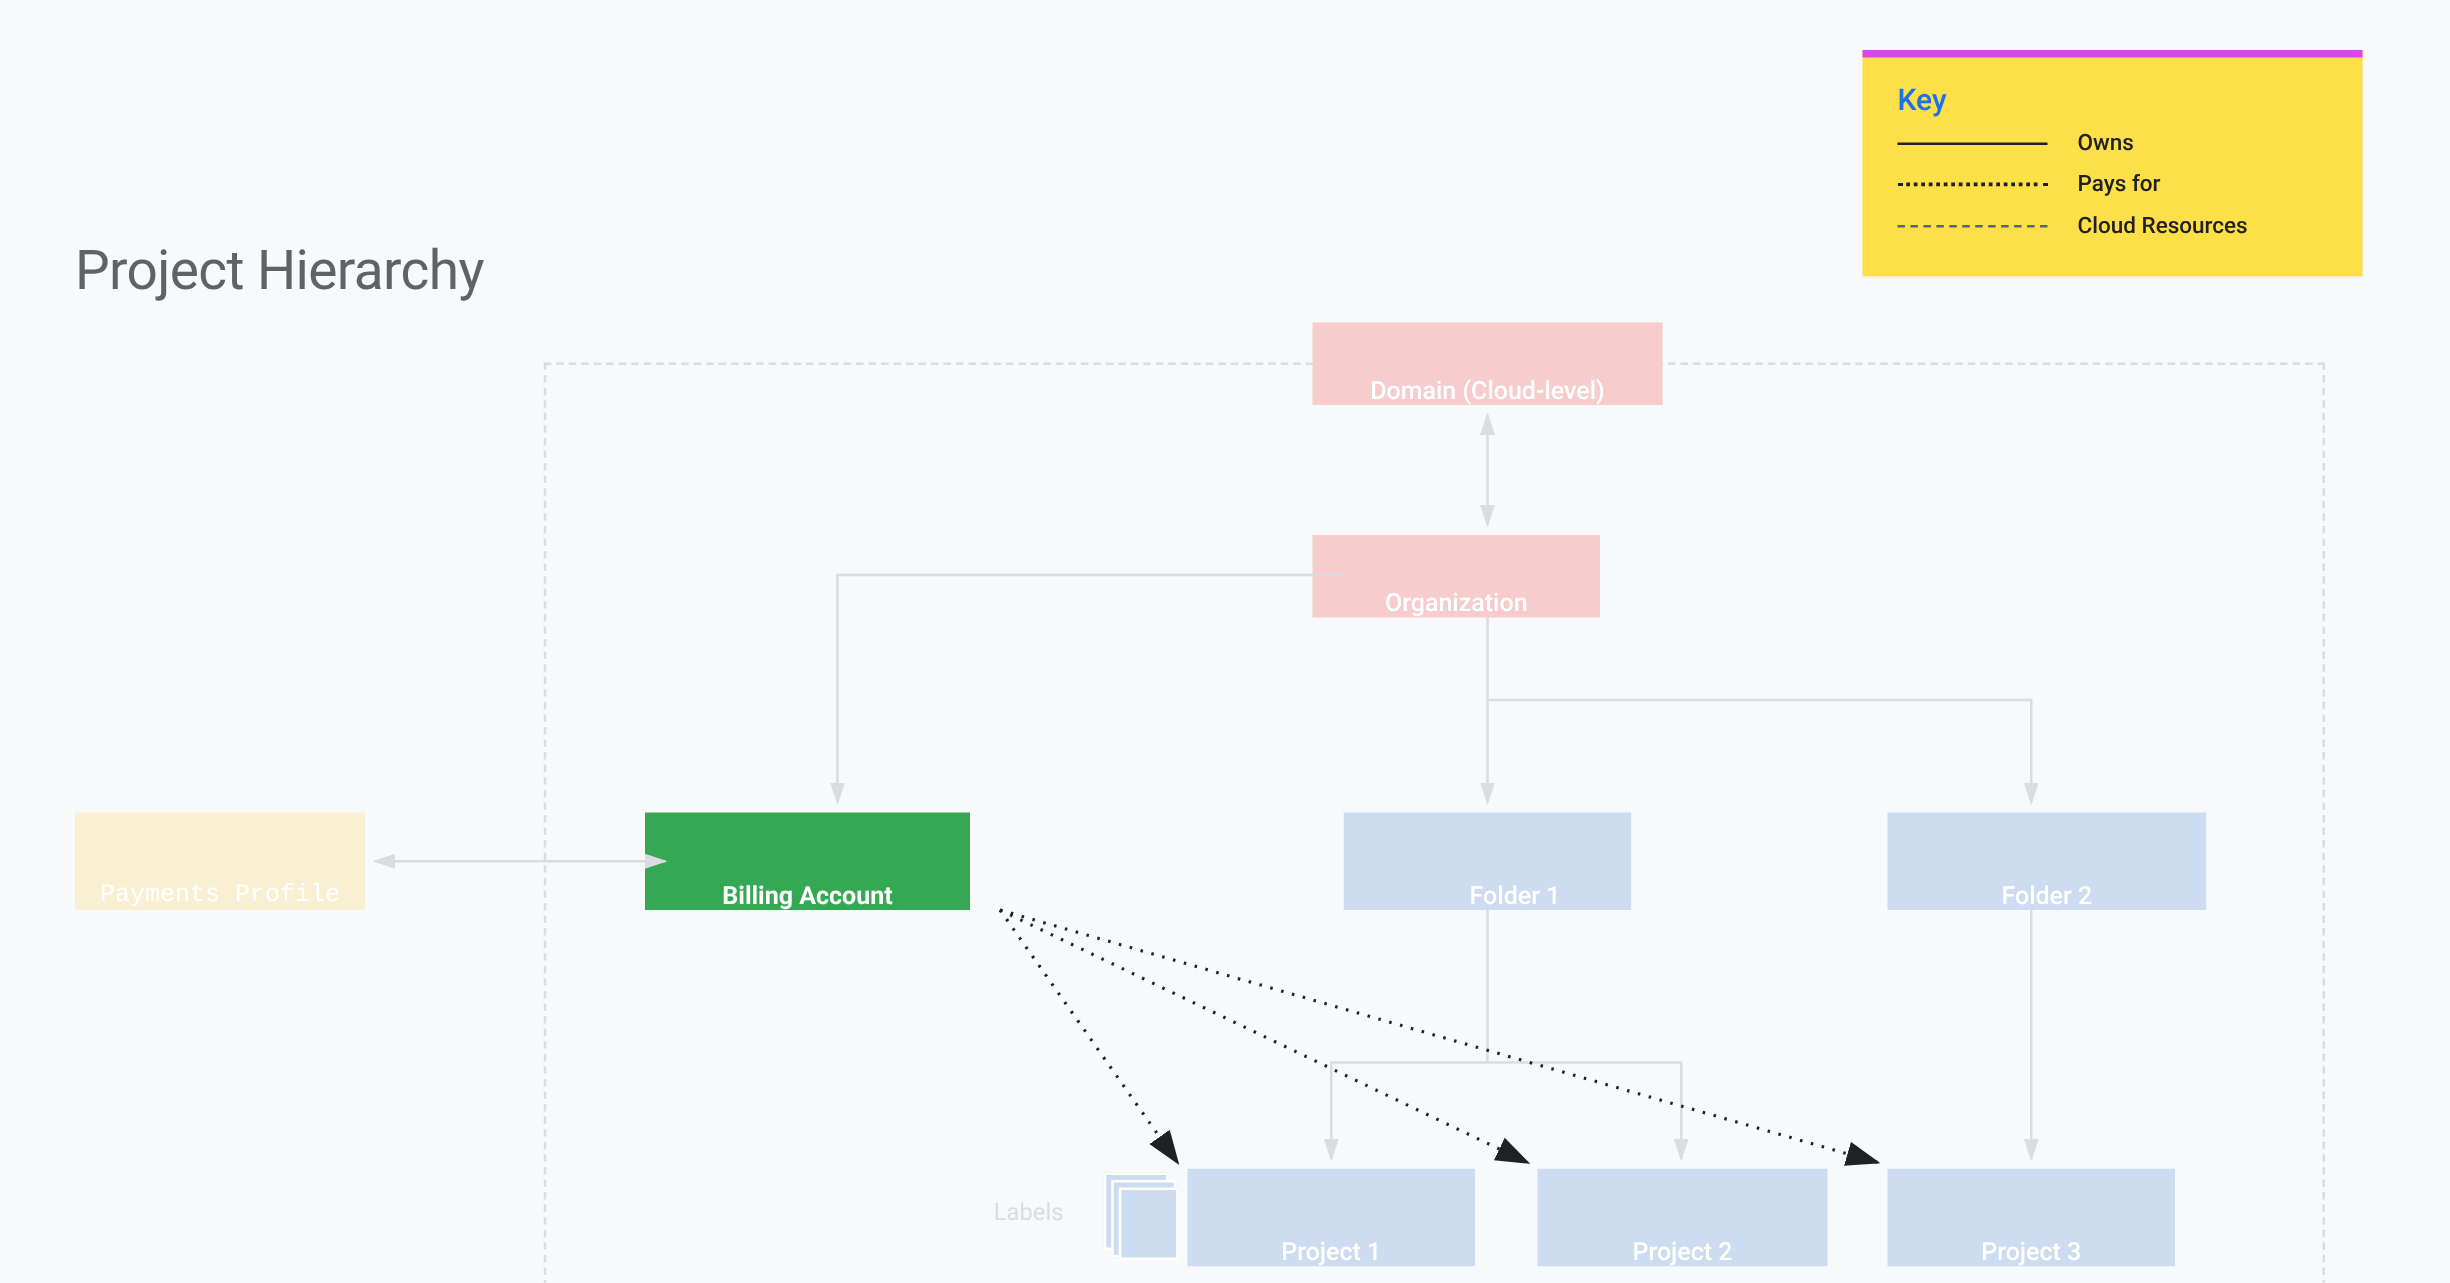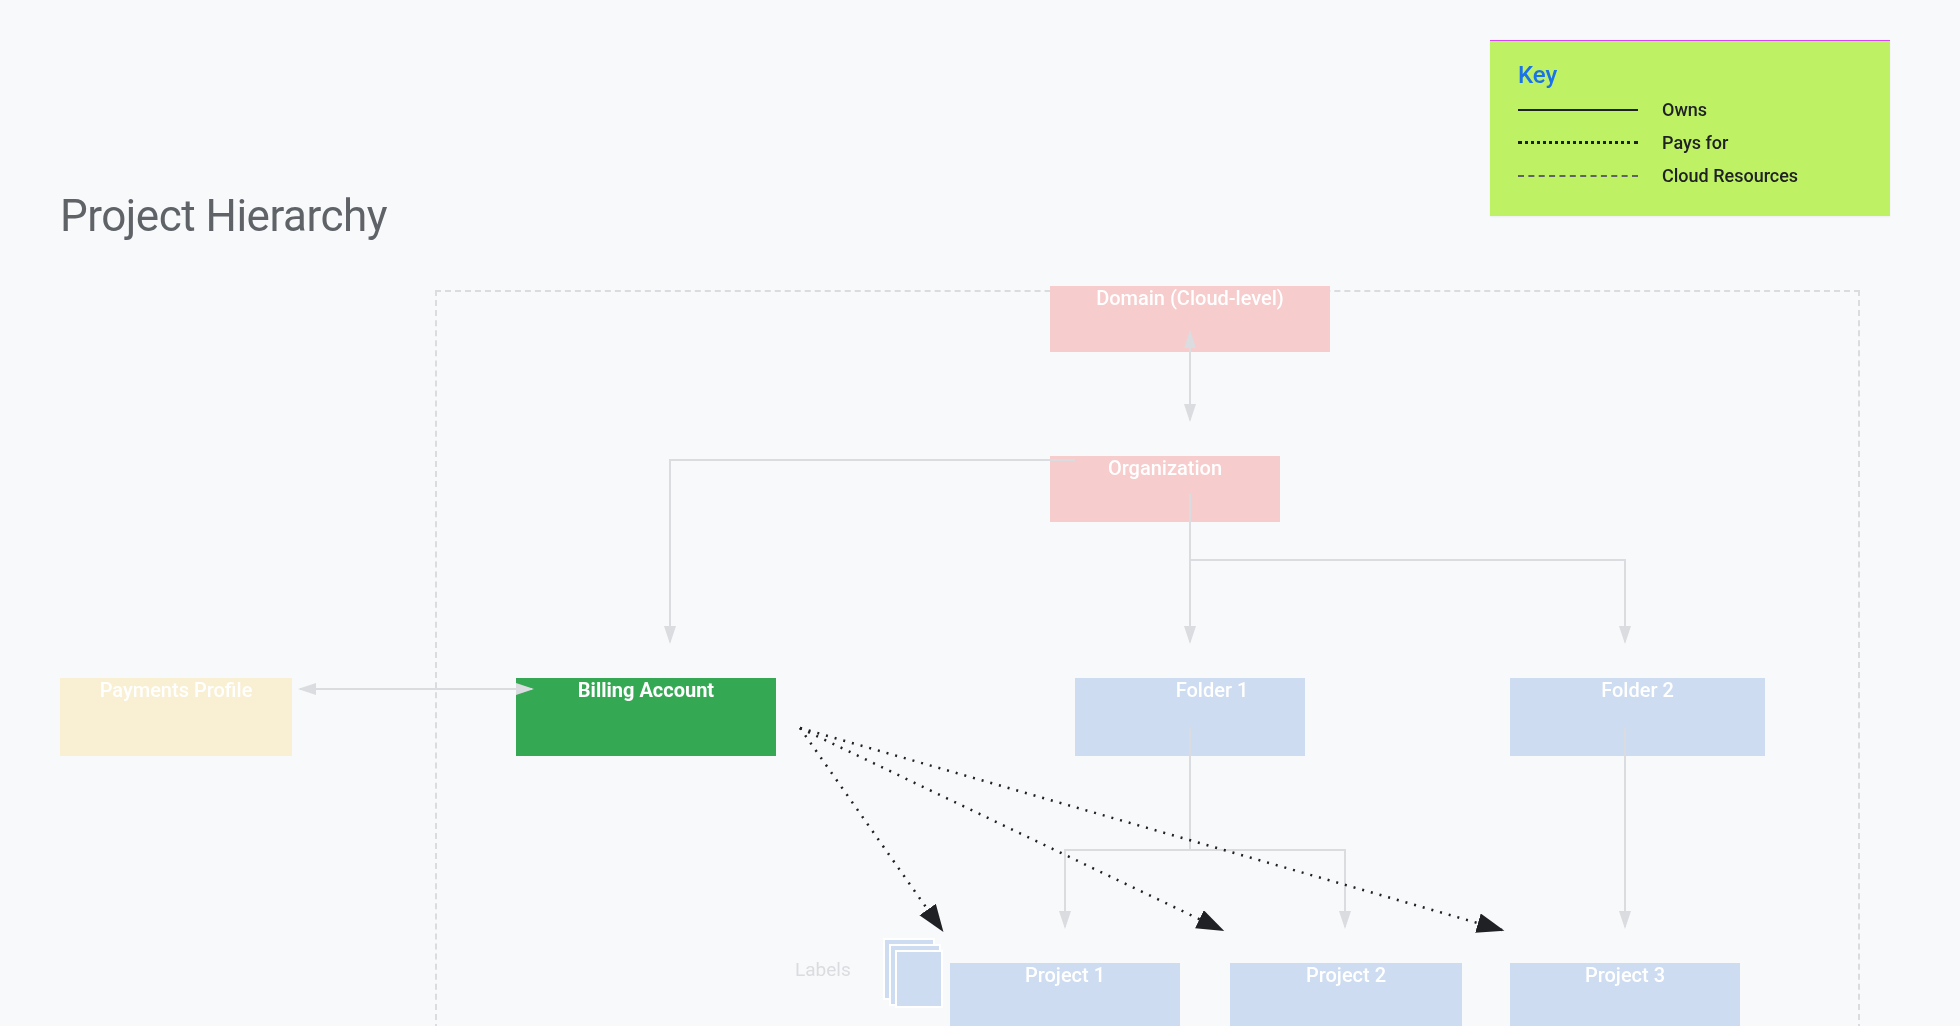--- a/index.html
+++ b/index.html
@@ -18,22 +18,22 @@
       font-size: 44px;
       font-weight: 400;
       color: #5f6368;
       letter-spacing: -0.5px;
     }
     .legend {
       position: absolute;
       top: 40px;
       right: 70px;
       width: 400px;
-      background: #bef264;
-      border-top: 1px solid #d946ef;
+      background: #fde047;
+      border-top: 6px solid #d946ef;
       padding: 20px 28px 24px 28px;
       box-shadow: 0 1px 2px rgba(0,0,0,0.05);
     }
     .legend-title {
       color: #1a73e8;
       font-size: 24px;
       font-weight: 500;
       margin-bottom: 4px;
     }
     .legend-row {
@@ -63,30 +63,29 @@
       height: 1026px;
     }
     .dashed-boundary {
       position: absolute;
       border: 2px dashed #dadce0;
       border-bottom: none;
     }
     .box {
       position: absolute;
       display: flex;
-      align-items: flex-start;
+      align-items: flex-end;
       justify-content: center;
       font-size: 20px;
       font-weight: 500;
       text-align: center;
-      margin-top: 28px;
     }
     .box-red { background: #f6cccc; color: #fff; }
     .box-blue { background: #cddcf0; color: #fff; }
-    .box-yellow { background: #f9efd2; color: #fff; }
+    .box-yellow { background: #f9efd2; color: #fff; font-family: Liberation Mono, monospace; }
     .box-green { background: #34a853; color: #fff; font-weight: 700; }
     .labels-stack {
       position: absolute;
     }
     .labels-stack::before,
     .labels-stack::after {
       content: '';
       position: absolute;
       border: 2px solid #fff;
       background: #cddcf0;

